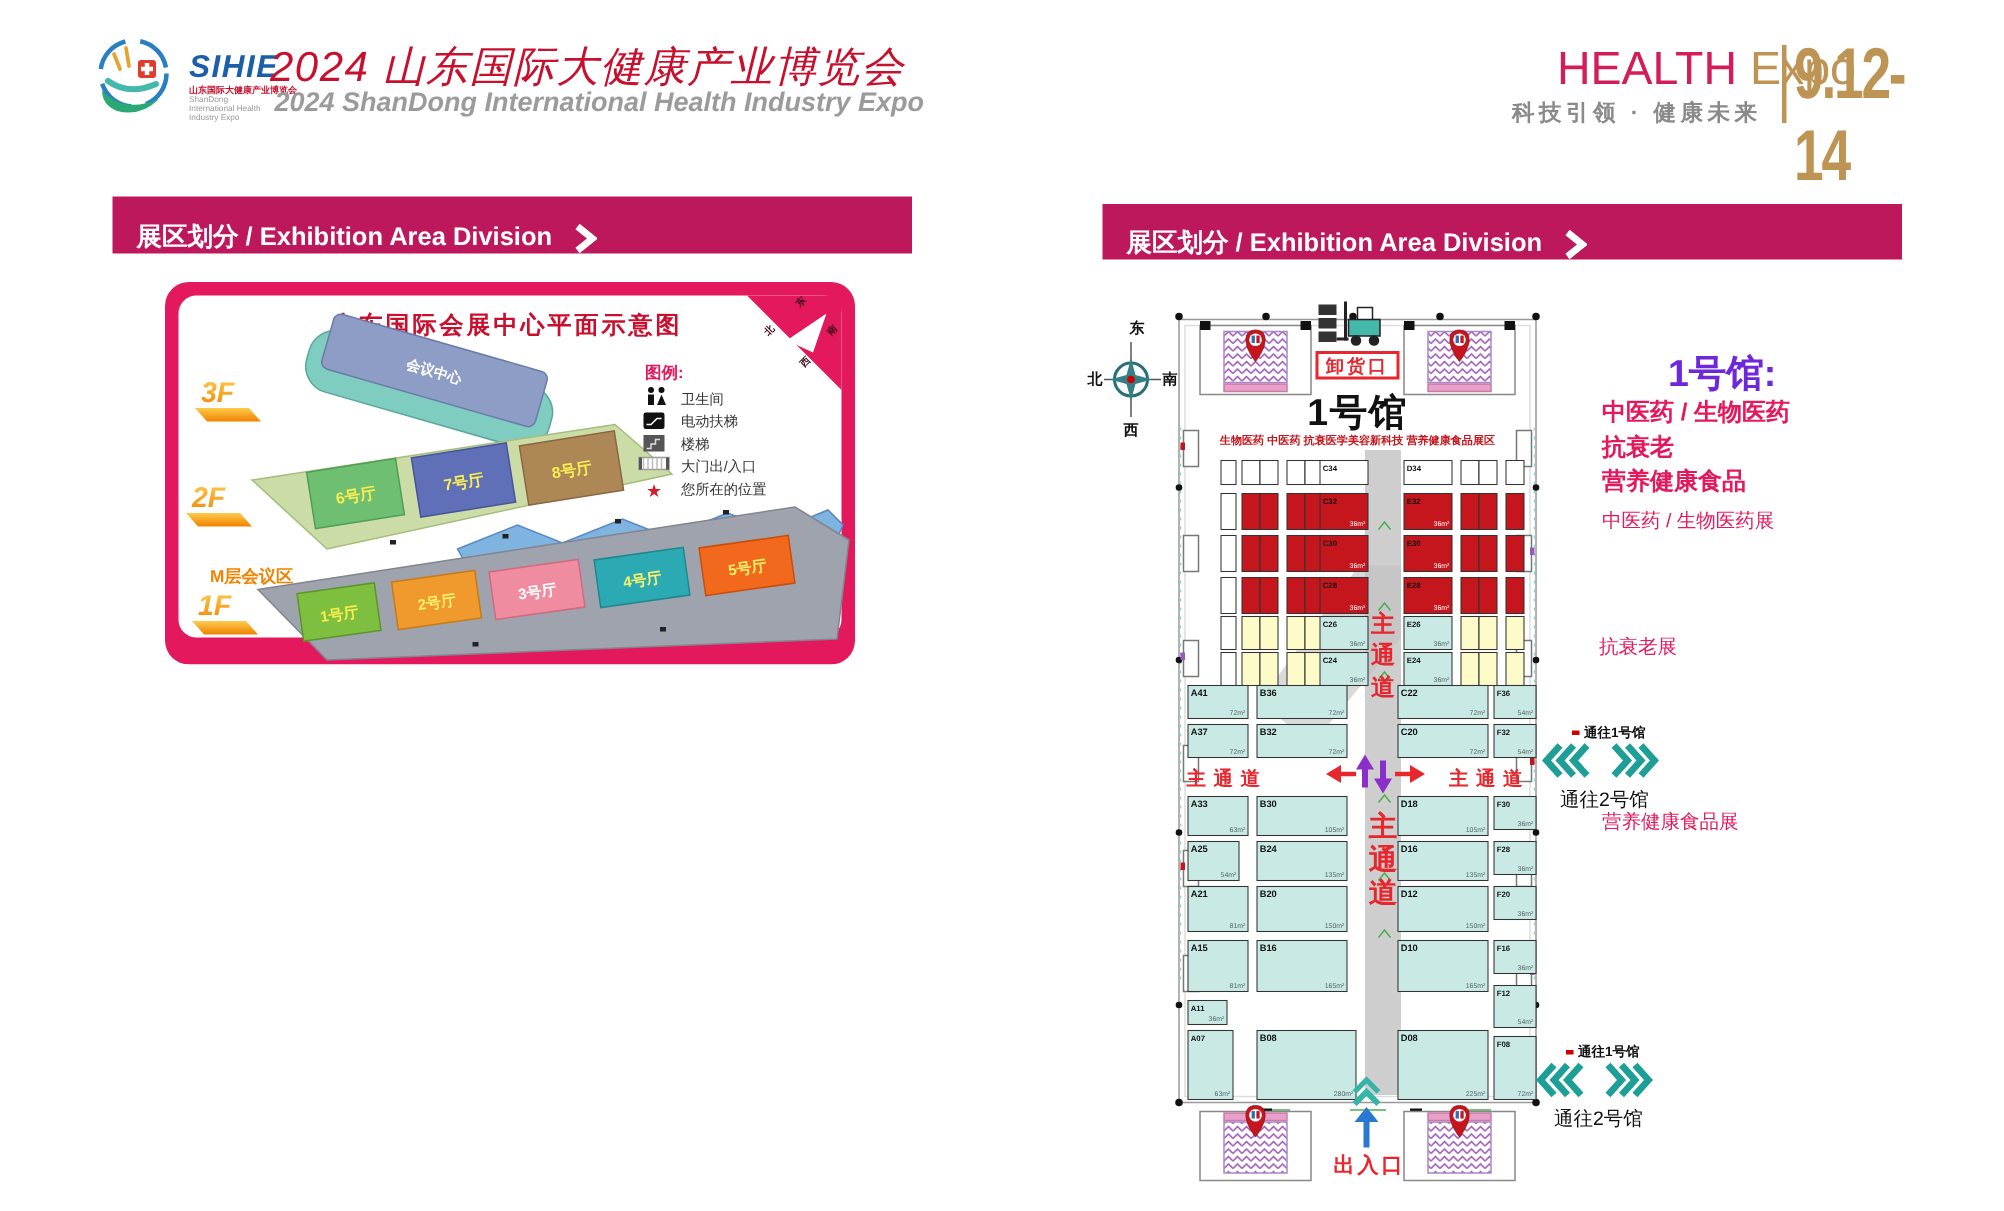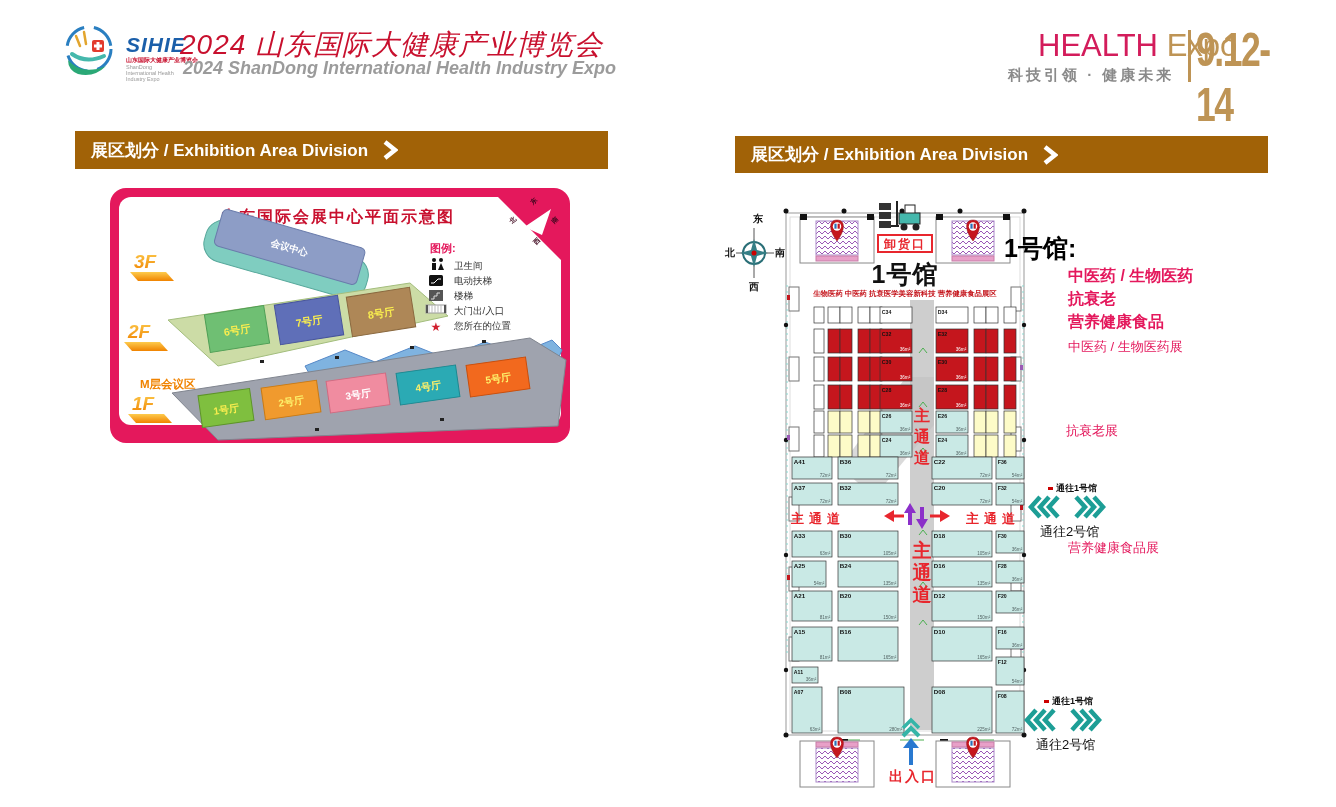--- a/index.html
+++ b/index.html
@@ -12,25 +12,25 @@
   .logo-acronym{left:126px;top:33px;font-size:21px;font-weight:bold;font-style:italic;color:#1b5faa;letter-spacing:1px;}
   .logo-cn{left:126px;top:56px;font-size:6px;color:#c8102e;font-weight:bold;}
   .logo-en{left:126px;top:64px;font-size:5.5px;color:#999;width:52px;line-height:6px;}
   .brand{left:1038px;top:28px;font-size:31px;font-weight:normal;}
   .brand .h{color:#d31c5b;} .brand .e{color:#be9455;}
   .slogan{left:1008px;top:66px;font-size:15px;font-weight:bold;color:#8a8a8a;letter-spacing:3px;}
   .gold-div{left:1188px;top:30px;width:3px;height:52px;background:#be9455;}
   .dates{left:1196px;top:22px;font-size:48px;font-weight:bold;color:#be9455;
          transform:scaleX(.74);transform-origin:left top;letter-spacing:-2px;}
   
-  .banner{background:#a16207;color:#fff;font-weight:bold;font-size:17px;
-          display:flex;align-items:center;padding-left:16px;}
+  .banner{background:#be185d;color:#fff;font-weight:bold;font-size:17px;
+          display:flex;align-items:flex-end;padding-left:16px;}
   .banner svg{margin-left:14px;}
   
-  .sb-title{left:1004px;top:232px;font-size:25px;font-weight:bold;color:#000000;}
+  .sb-title{left:1112px;top:232px;font-size:25px;font-weight:bold;color:#6d28d9;}
   .sb-cats{left:1068px;top:264px;font-size:16px;font-weight:bold;color:#e4185c;line-height:23px;}
   .sb-zone{font-size:13px;font-weight:normal;color:#e4185c;}
   .passage{position:absolute;width:84px;}
   .pl1{font-size:9px;font-weight:bold;color:#111;white-space:nowrap;margin-left:20px;}
   .pl2{font-size:13px;font-weight:normal;color:#111;margin-left:12px;white-space:nowrap;}
   .tick{display:inline-block;width:5px;height:3px;background:#c00;margin-right:3px;vertical-align:middle;}
 </style>
 </head>
 <body>
 

